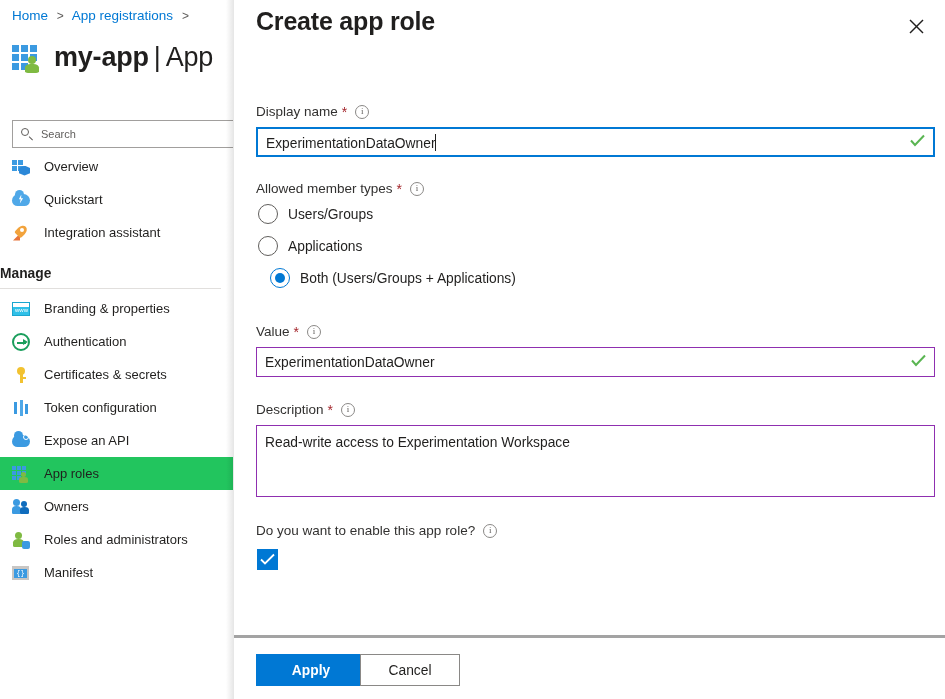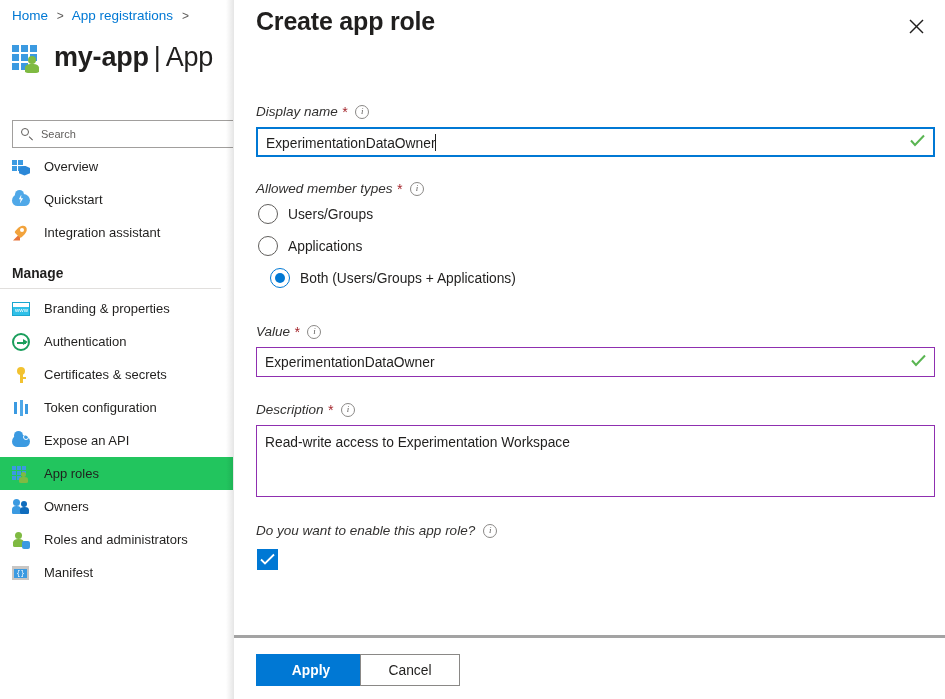--- a/index.html
+++ b/index.html
@@ -147,21 +147,20 @@
     position: relative;
   }
   .nav-item .lbl {
     font-size: 13px;
     color: #201f1e;
   }
   .nav-section {
     height: 36px;
     display: flex;
     align-items: flex-end;
-    padding-left: 12px;
     padding-bottom: 4px;
     box-sizing: border-box;
   }
   .nav-section .lbl {
     font-size: 13.8px;
     font-weight: 700;
     color: #201f1e;
   }
   .nav-divider {
     height: 1px;
@@ -507,21 +506,20 @@
     overflow: hidden;
   }
 
   .field-label {
     position: absolute;
     font-size: 13.5px;
     color: #323130;
     white-space: nowrap;
     display: flex;
     align-items: center;
-    font-style: italic;
   }
   .req-star {
     color: #a4262c;
     margin-left: 4px;
     font-size: 14px;
     line-height: 1;
   }
   .info-icon {
     display: inline-block;
     width: 14px; height: 14px;

